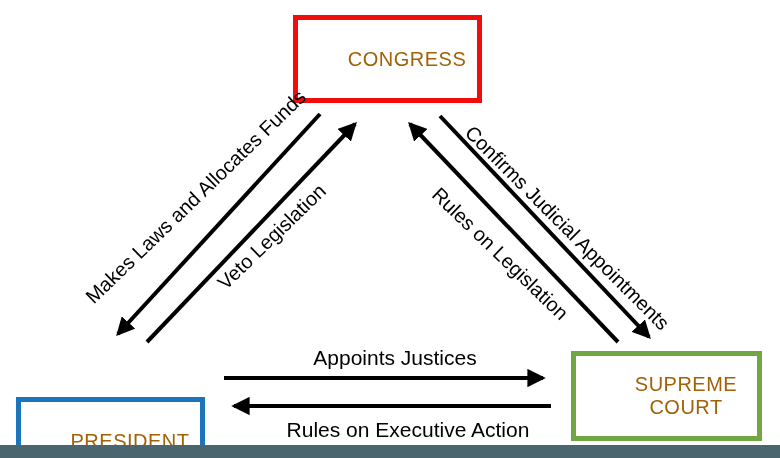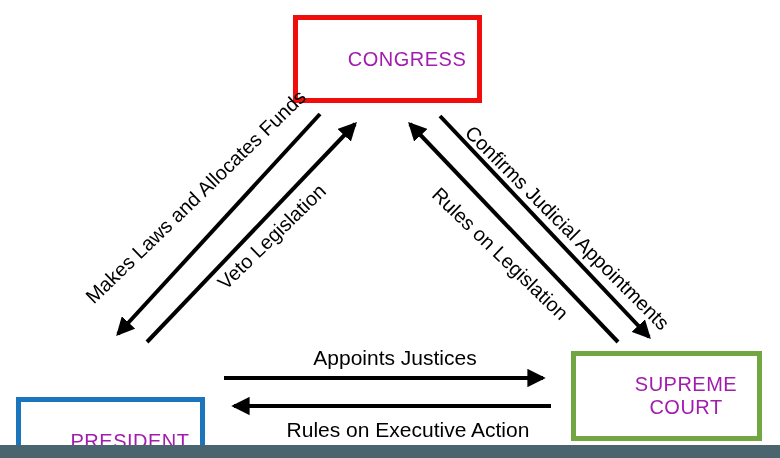--- a/index.html
+++ b/index.html
@@ -32,21 +32,21 @@
   .node {
     position: absolute;
     box-sizing: border-box;
     border: 5px solid #000;
     background: #ffffff;
     display: flex;
     align-items: center;
     justify-content: center;
     font-size: 20px;
     letter-spacing: 0.5px;
-    color: #a21caf;
+    color: #a16207;
     padding-left: 39px;
   }
   .node-congress  { left: 293px; top: 15px;  width: 189px; height: 88px; }
   .node-president { left: 16px;  top: 351px; width: 189px; height: 89px; margin-top: 46px; }
   .node-supreme   { left: 571px; top: 351px; width: 191px; height: 90px; }
   .edge-label {
     position: absolute;
     white-space: nowrap;
     font-size: 20px;
     color: #000;

